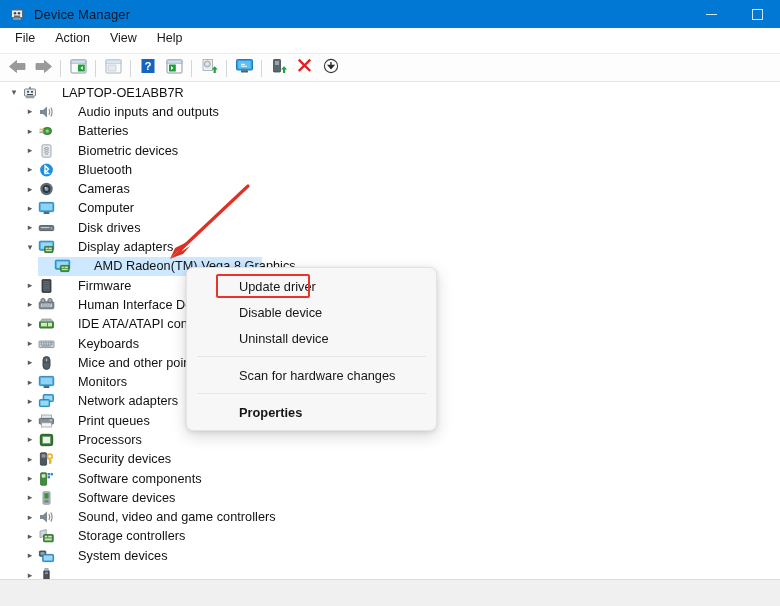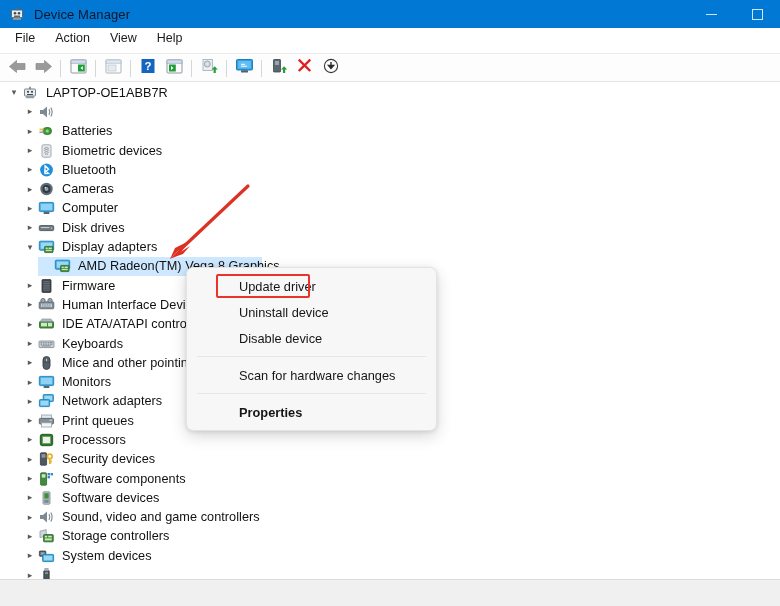--- a/index.html
+++ b/index.html
@@ -110,20 +110,21 @@
   }
   .row .ico {
     width: 18px; height: 16px; flex: none;
     margin-right: 6px;
     position: relative;
   }
   .row .lbl {
     font-size: 12.7px;
     color: #111111;
     letter-spacing: .05px;
+    margin-left: 16px;
   }
   .row.sel .selbg {
     position: absolute;
     left: 0; top: 0;
     height: 19.3px;
     background: #cde8ff;
     z-index: 0;
   }
   .row.sel .chev, .row.sel .ico, .row.sel .lbl { position: relative; z-index: 1; }
 
@@ -353,20 +354,21 @@
     </div>
 
     <div id="tree-children">
         <div class="row" style="padding-left: 22px;">
           <span class="chev">▸</span>
           <span class="ico"><svg width="17" height="16" viewBox="0 0 17 16">
               <path d="M2 6 L5 6 L9 2.6 L9 13.4 L5 10 L2 10 Z" fill="#7d8a94"></path>
               <path d="M11 5 Q12.6 8 11 11" stroke="#7d8a94" stroke-width="1.1" fill="none"></path>
               <path d="M12.8 3.4 Q15.4 8 12.8 12.6" stroke="#7d8a94" stroke-width="1.1" fill="none"></path>
             </svg></span>
+          <span class="lbl">Audio inputs and outputs</span>
         </div>
         <div class="row" style="padding-left: 22px;">
           <span class="chev">▸</span>
           <span class="ico"><svg width="17" height="16" viewBox="0 0 17 16">
               <rect x="5" y="4.5" width="8.5" height="7" rx="3.4" fill="#3f9a35" stroke="#2b6e25" stroke-width=".8"></rect>
               <rect x="1.5" y="5.6" width="4.2" height="1.7" fill="#e8b93a"></rect>
               <rect x="1.5" y="8.4" width="4.2" height="1.7" fill="#9aa3aa"></rect>
               <circle cx="9.3" cy="8" r="1.6" fill="#9ccf92"></circle>
             </svg></span>
           <span class="lbl">Batteries</span>
@@ -602,22 +604,22 @@
   <svg id="arrow-svg" viewBox="0 0 110 90">
     <line x1="98" y1="6" x2="30" y2="70" stroke="#dc3223" stroke-width="3.2" stroke-linecap="round"></line>
     <path d="M20 79 L37 62 L30.5 73.5 Z" fill="#dc3223"></path>
     <path d="M20 79 L37 62 L25 68 Z" fill="#dc3223"></path>
     <path d="M20.5 78.5 L40 66 L33 74 Z" fill="#dc3223"></path>
   </svg>
 
   <div id="ctxmenu">
     <div id="ctx-items">
         <div class="ctx-item">Update driver</div>
+        <div class="ctx-item">Disable device</div>
         <div class="ctx-item">Uninstall device</div>
-        <div class="ctx-item">Disable device</div>
         <div class="ctx-sep"></div>
         <div class="ctx-item">Scan for hardware changes</div>
         <div class="ctx-sep"></div>
         <div class="ctx-item bold">Properties</div>
       </div>
   </div>
   <div id="ctx-highlight"></div>
 
 </div>
 

